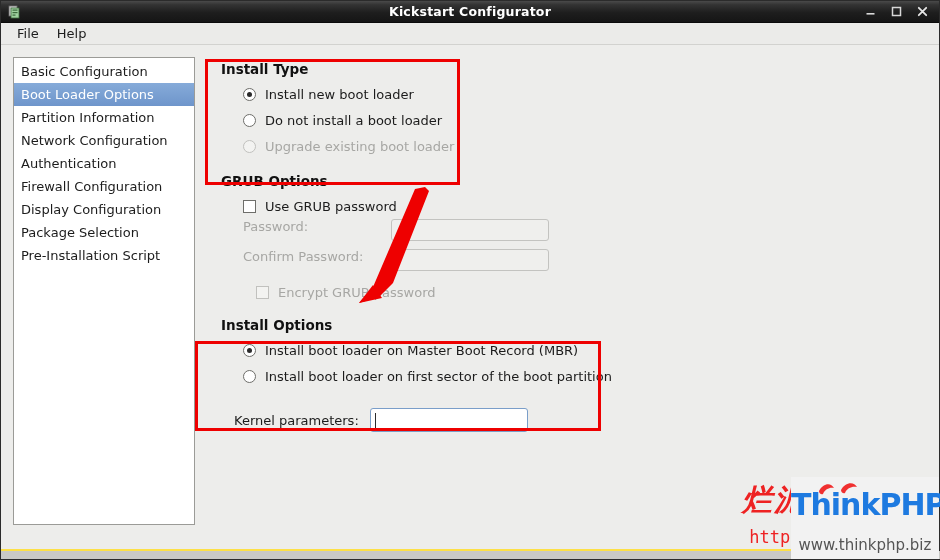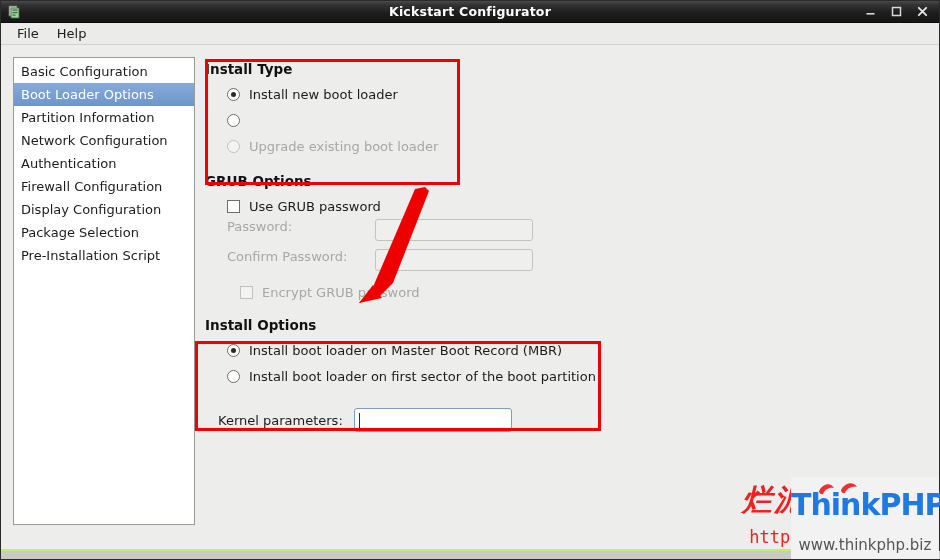--- a/index.html
+++ b/index.html
@@ -15,21 +15,21 @@
     font-size: 13px;
     color: #1c1c1c;
   }
 
   
   #window {
     position: relative;
     width: 940px;
     height: 560px;
     box-sizing: border-box;
-    background: #bef264;
+    background: #fde047;
     border: 1px solid #2b2b2b;
   }
 
   
   #titlebar {
     position: relative;
     height: 22px;
     box-sizing: border-box;
     background: linear-gradient(to bottom, #4a4a4a 0%, #333333 18%, #1e1e1e 55%, #151515 100%);
     border-bottom: 1px solid #0b0b0b;
@@ -119,21 +119,21 @@
   .side-item.selected {
     background: #7ba2d4;
     background: linear-gradient(to bottom,#86abd9 0%, #6e95cb 100%);
     color: #ffffff;
   }
 
   
   #panel {
     position: relative;
     flex: 1 1 auto;
-    padding-left: 10px;
+    padding-left: 26px;
     box-sizing: border-box;
   }
 
   .group-title {
     font-size: 13.5px;
     font-weight: bold;
     color: #111111;
     margin: 0 0 4px 0;
   }
   .group-box { position: relative; }
@@ -383,20 +383,21 @@
       <div class="group-box" style="padding-top:4px;">
         <div class="group-title">Install Type</div>
 
         <div class="opt-row">
           <span class="radio checked"></span>
           <span class="opt-label">Install new boot loader</span>
         </div>
 
         <div class="opt-row">
           <span class="radio"></span>
+          <span class="opt-label">Do not install a boot loader</span>
         </div>
 
         <div class="opt-row disabled">
           <span class="radio dim"></span>
           <span class="opt-label">Upgrade existing boot loader</span>
         </div>
       </div>
 
       <div class="group-box" style="margin-top:14px;">
         <div class="group-title">GRUB Options</div>

